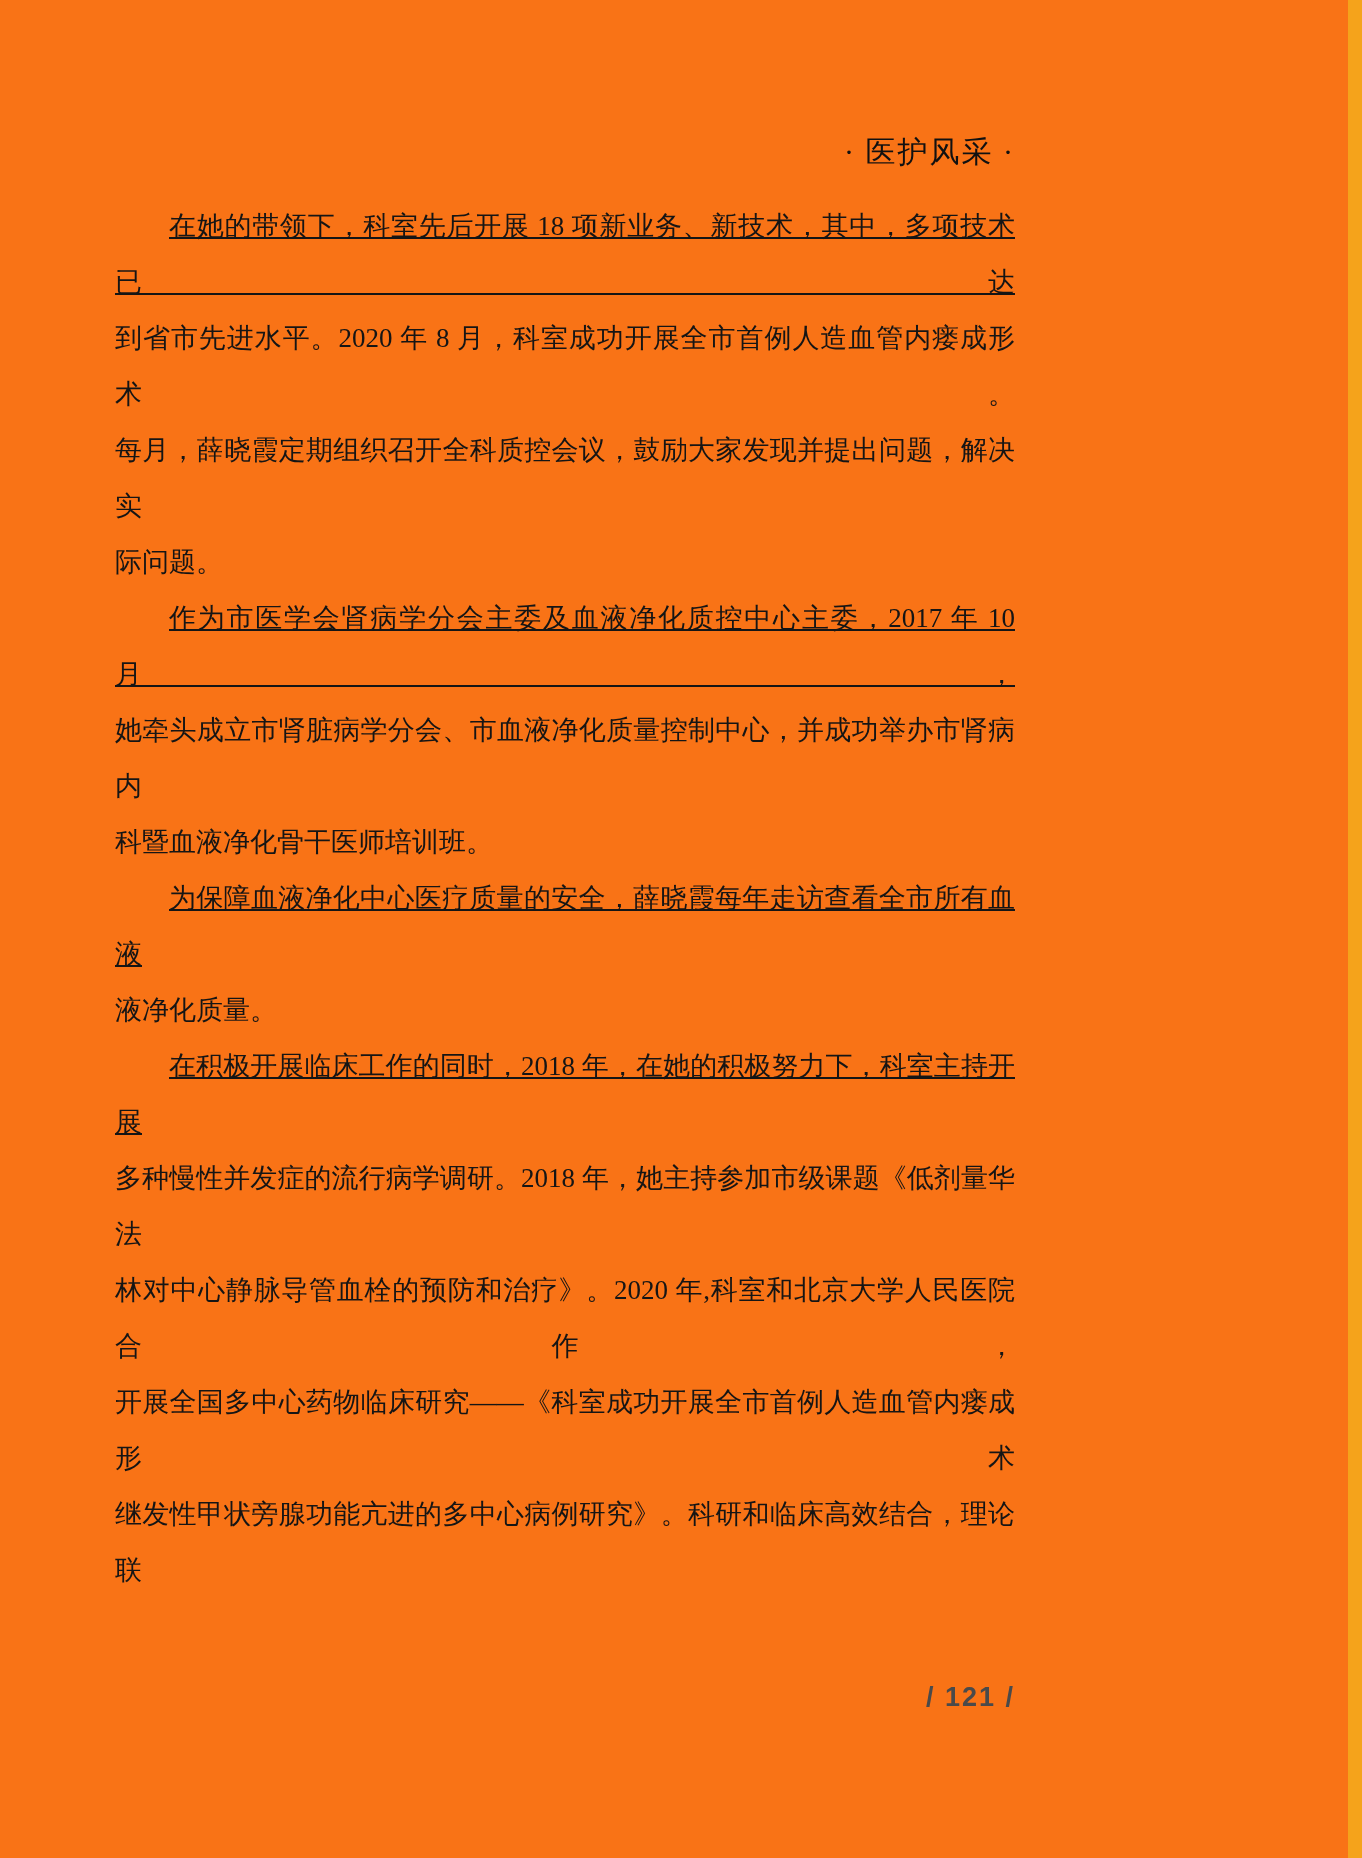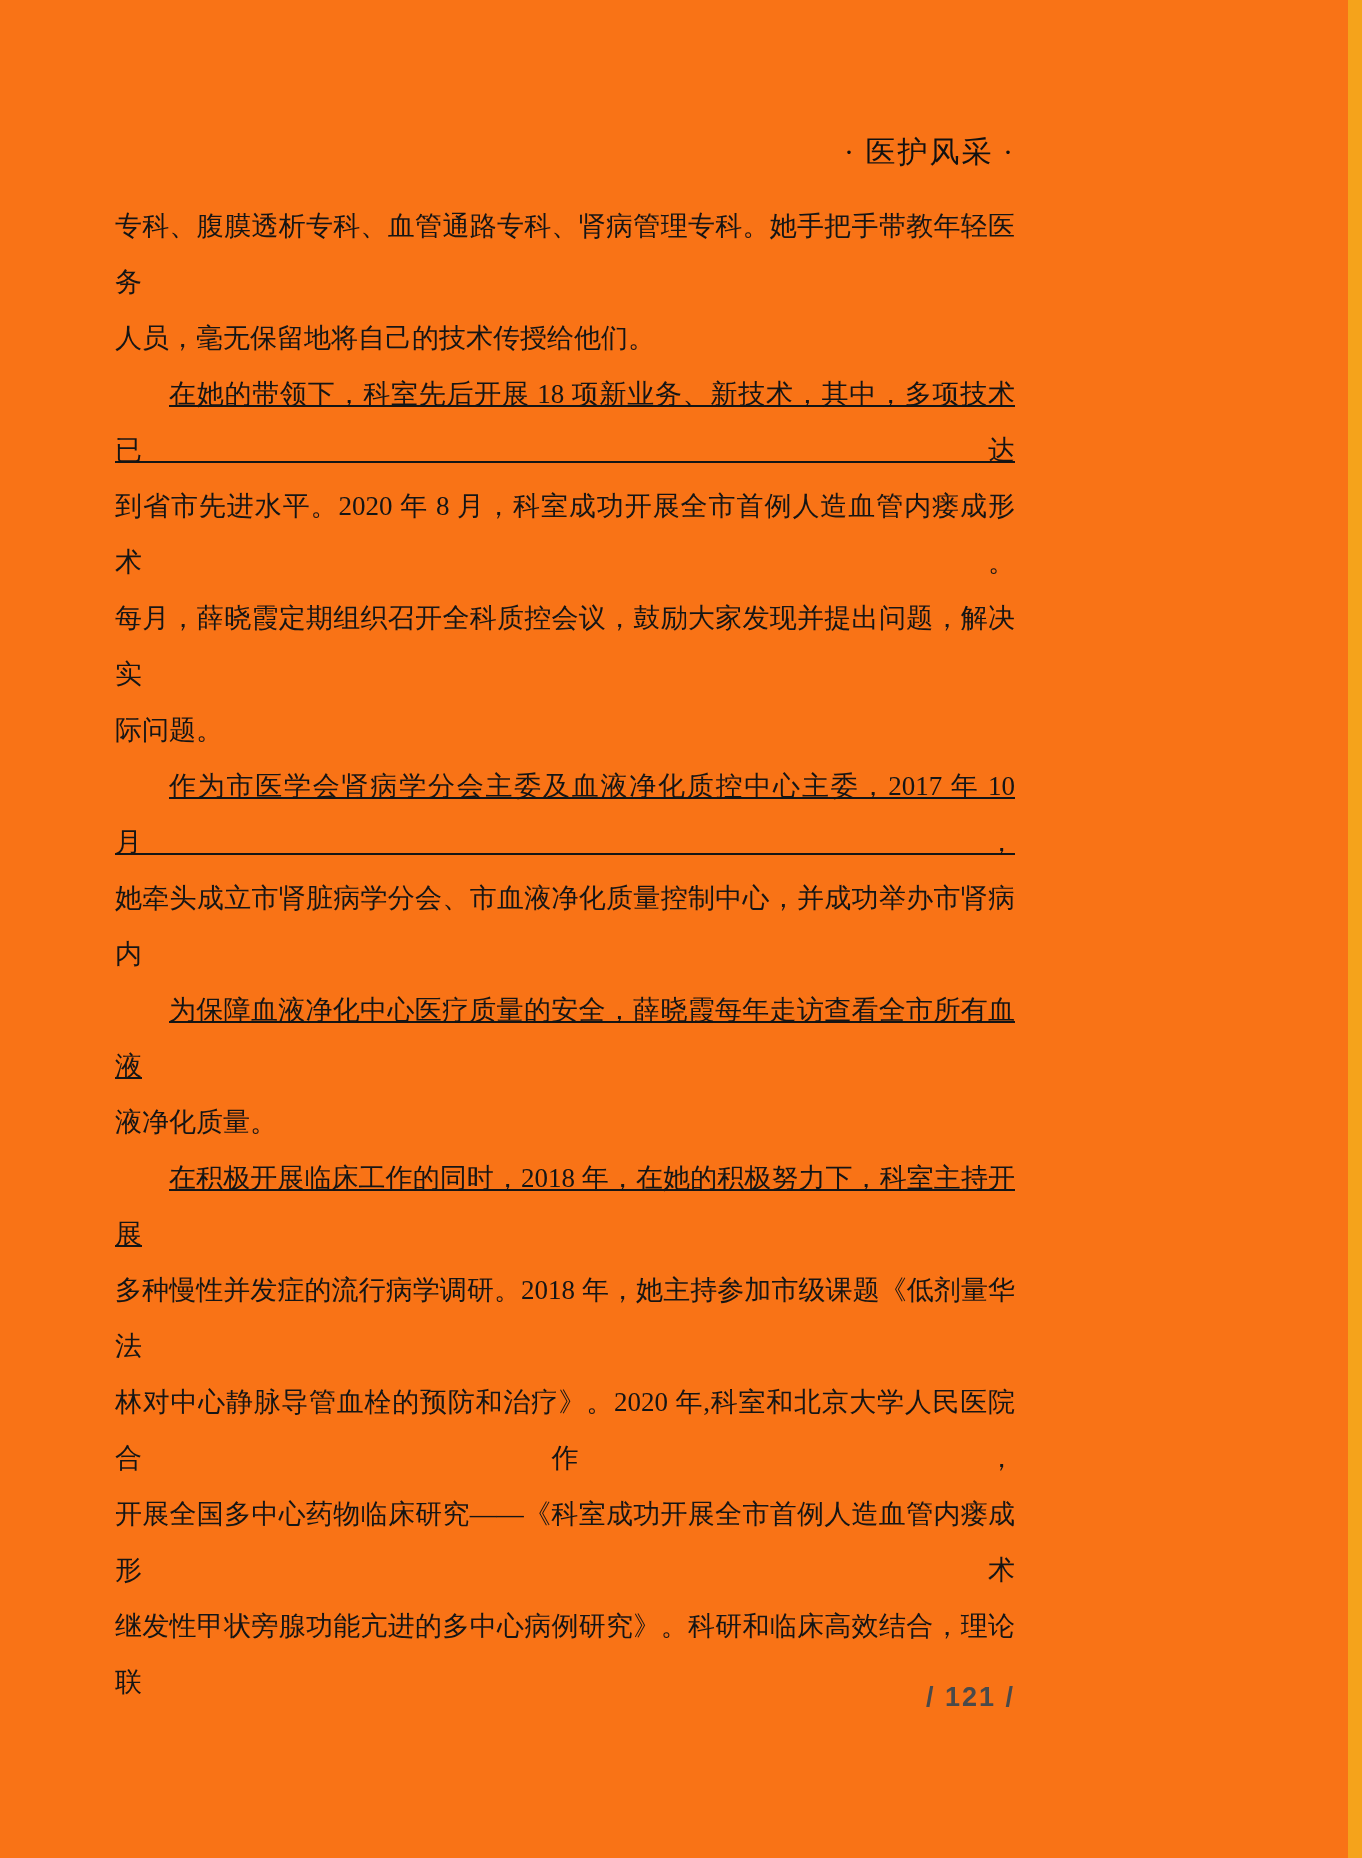--- a/index.html
+++ b/index.html
@@ -67,35 +67,32 @@
 <div class="page">
 
   <div class="accent-bar" style="background: rgb(245, 163, 27);"></div>
 
   <header class="page-header">
     <span>· 医护风采 ·</span>
   </header>
 
   <main class="article">
 
-    <div class="para">
-      <div class="line">专科、腹膜透析专科、血管通路专科、肾病管理专科。她手把手带教年轻医务</div>
-      <div class="line last">人员，毫无保留地将自己的技术传授给他们。</div>
-    </div>
 
     <div class="para">
       <div class="line indent">在她的带领下，科室先后开展 18 项新业务、新技术，其中，多项技术已达</div>
       <div class="line">到省市先进水平。2020 年 8 月，科室成功开展全市首例人造血管内瘘成形术。</div>
       <div class="line">每月，薛晓霞定期组织召开全科质控会议，鼓励大家发现并提出问题，解决实</div>
       <div class="line last">际问题。</div>
     </div>
 
     <div class="para">
       <div class="line indent">作为市医学会肾病学分会主委及血液净化质控中心主委，2017 年 10 月，</div>
       <div class="line">她牵头成立市肾脏病学分会、市血液净化质量控制中心，并成功举办市肾病内</div>
+      <div class="line last">科暨血液净化骨干医师培训班。</div>
     </div>
 
     <div class="para">
       <div class="line indent">为保障血液净化中心医疗质量的安全，薛晓霞每年走访查看全市所有血液</div>
       <div class="line last">液净化质量。</div>
     </div>
 
     <div class="para">
       <div class="line indent">在积极开展临床工作的同时，2018 年，在她的积极努力下，科室主持开展</div>
       <div class="line">多种慢性并发症的流行病学调研。2018 年，她主持参加市级课题《低剂量华法</div>

